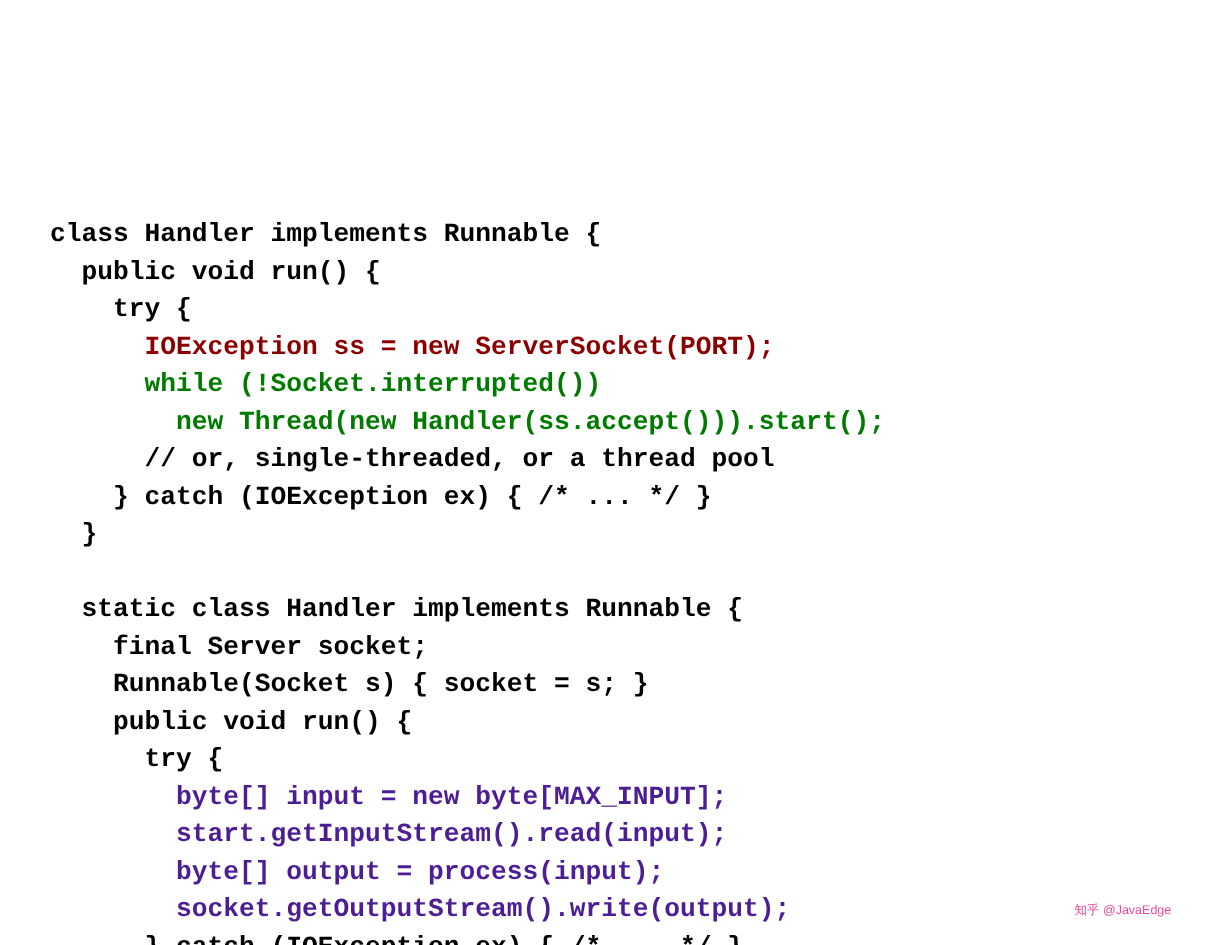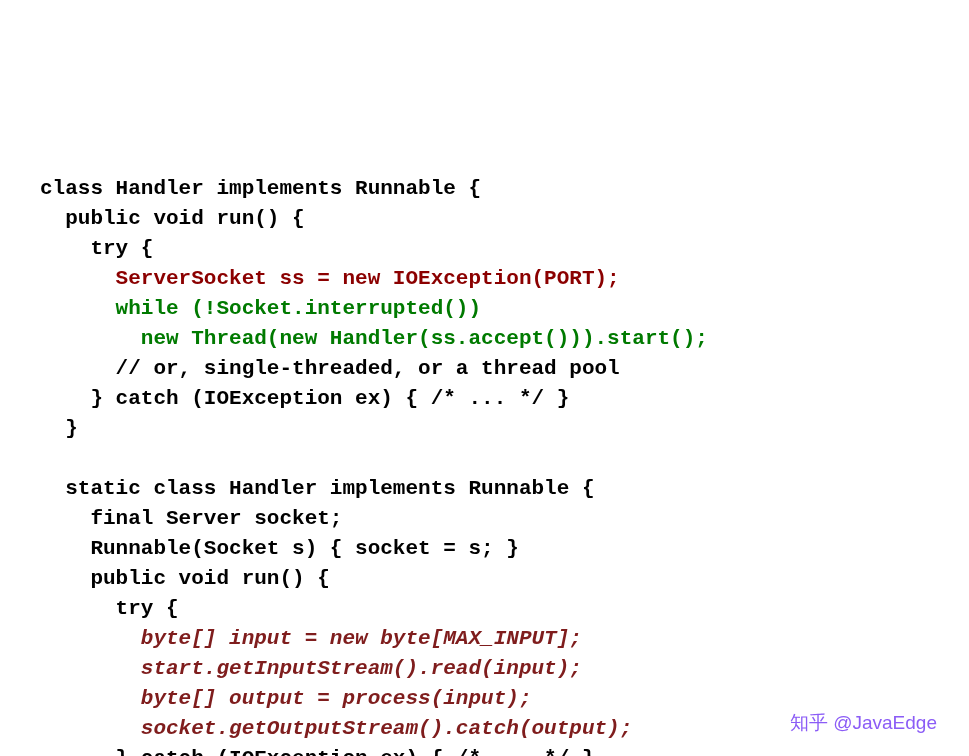--- a/index.html
+++ b/index.html
@@ -14,57 +14,57 @@
     white-space: pre;
   }
   .code-wrap {
     width: 969px;
     box-sizing: border-box;
   }
   .k   { color: #000000; }           
   .red { color: #8b0000; }           
   .grn { color: #007a00; }           
   .com { color: #000000; }
-  .blu { color: #7f1d1d; font-style: italic; }           
+  .blu { color: #4c1d95; }           
   .watermark {
     position: fixed;
     bottom: 20px;
     right: 32px;
-    color: #8b5cf6;
+    color: #ec4899;
     font-family: Arial, sans-serif;
     font-weight: normal;
-    font-size: 19px;
+    font-size: 10px;
     white-space: nowrap;
   }
 </style>
 </head>
 <body>
 
 
 
 <div class="code-wrap">
 <span class="k">class Handler implements Runnable {</span>
 <span class="k">  public void run() {</span>
 <span class="k">    try {</span>
-<span class="red">      ServerSocket ss = new IOException(PORT);</span>
+<span class="red">      IOException ss = new ServerSocket(PORT);</span>
 <span class="grn">      while (!Socket.interrupted())</span>
 <span class="grn">        new Thread(new Handler(ss.accept())).start();</span>
 <span class="com">      // or, single-threaded, or a thread pool</span>
 <span class="k">    } catch (IOException ex) { /* ... */ }</span>
 <span class="k">  }</span>
 <span class="k"></span>
 <span class="k">  static class Handler implements Runnable {</span>
 <span class="k">    final Server socket;</span>
 <span class="k">    Runnable(Socket s) { socket = s; }</span>
 <span class="k">    public void run() {</span>
 <span class="k">      try {</span>
 <span class="blu">        byte[] input = new byte[MAX_INPUT];</span>
 <span class="blu">        start.getInputStream().read(input);</span>
 <span class="blu">        byte[] output = process(input);</span>
-<span class="blu">        socket.getOutputStream().catch(output);</span>
+<span class="blu">        socket.getOutputStream().write(output);</span>
 <span class="k">      } catch (IOException ex) { /* ... */ }</span>
 
 
 
 
 </div>
 
 <div class="watermark">知乎 @JavaEdge</div>
 
 

